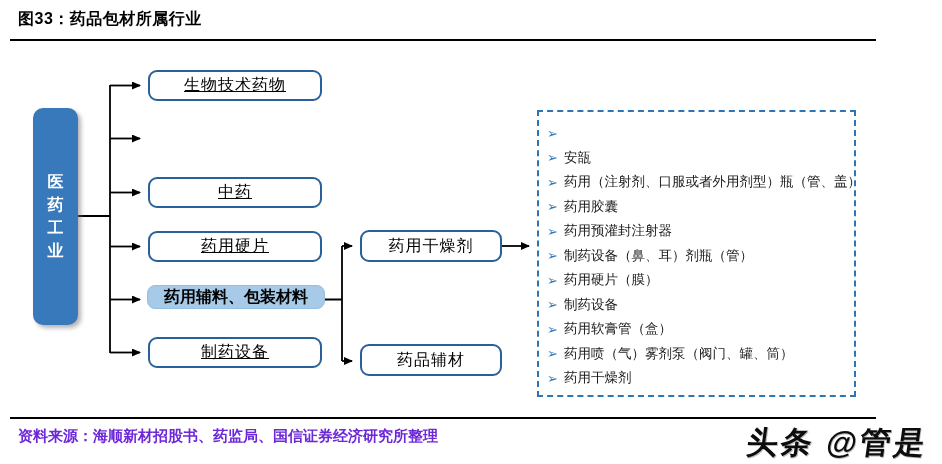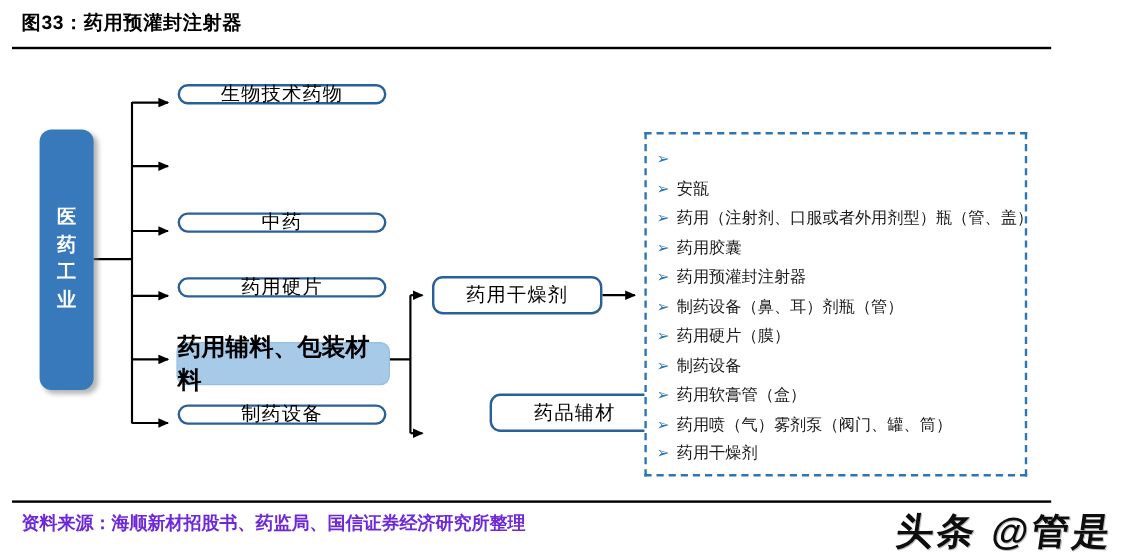--- a/index.html
+++ b/index.html
@@ -60,48 +60,48 @@
     background: #ffffff;
     border: 2px solid #2A6099;
     border-radius: 9px;
     display: flex;
     align-items: center;
     justify-content: center;
     font-size: 16px;
     color: #000000;
     letter-spacing: 1px;
   }
-  .l1-box { left: 148px; width: 174px; height: 17px; }
+  .l1-box { left: 148px; width: 174px; height: 31px; text-decoration: underline; }
   .l2-box { left: 360px; width: 142px; height: 32px; }
 
   .l1-1 { top: 70px; }
   .l1-2 { top: 123px; }
   .l1-3 { top: 177px; }
   .l1-4 { top: 231px; }
   .l1-6 { top: 337px; }
 
   .l1-highlight {
     position: absolute;
     left: 147px;
     top: 285px;
     width: 178px;
-    height: 36px;
+    height: 24px;
     background: #A6CAE7;
     border: 1px solid #96BEDF;
     border-radius: 8px;
     display: flex;
     align-items: center;
     justify-content: center;
-    font-size: 20px;
+    font-size: 16px;
     font-weight: bold;
     color: #000000;
   }
 
   .l2-1 { top: 230px; }
-  .l2-2 { top: 328px; margin-left: 48px; }
+  .l2-2 { top: 344px; }
 
   
   .detail-panel {
     position: absolute;
     left: 537px;
     top: 110px;
     width: 319px;
     height: 287px;
     border: 2px dashed #2E75B6;
     background: #ffffff;
@@ -150,21 +150,21 @@
     transform: skewX(-8deg);
     letter-spacing: 3px;
     text-shadow: 1px 1px 0 #bbbbbb;
   }
 </style>
 </head>
 <body>
 
 <div class="canvas">
 
-  <div class="fig-title">图33：药用预灌封注射器</div>
+  <div class="fig-title">图33：药品包材所属行业</div>
   <div class="rule rule-top"></div>
 
   <svg class="connectors" viewBox="0 0 942 464" xmlns="http://www.w3.org/2000/svg" aria-hidden="true">
     <defs>
       <marker id="arrow" markerWidth="9" markerHeight="8" refX="8" refY="4" orient="auto" markerUnits="userSpaceOnUse">
         <path d="M0,0 L9,4 L0,8 Z" fill="#000000"></path>
       </marker>
     </defs>
 
     <path d="M78,216 H110 M110,85 V353" stroke="#000000" stroke-width="1.8" fill="none"></path>

